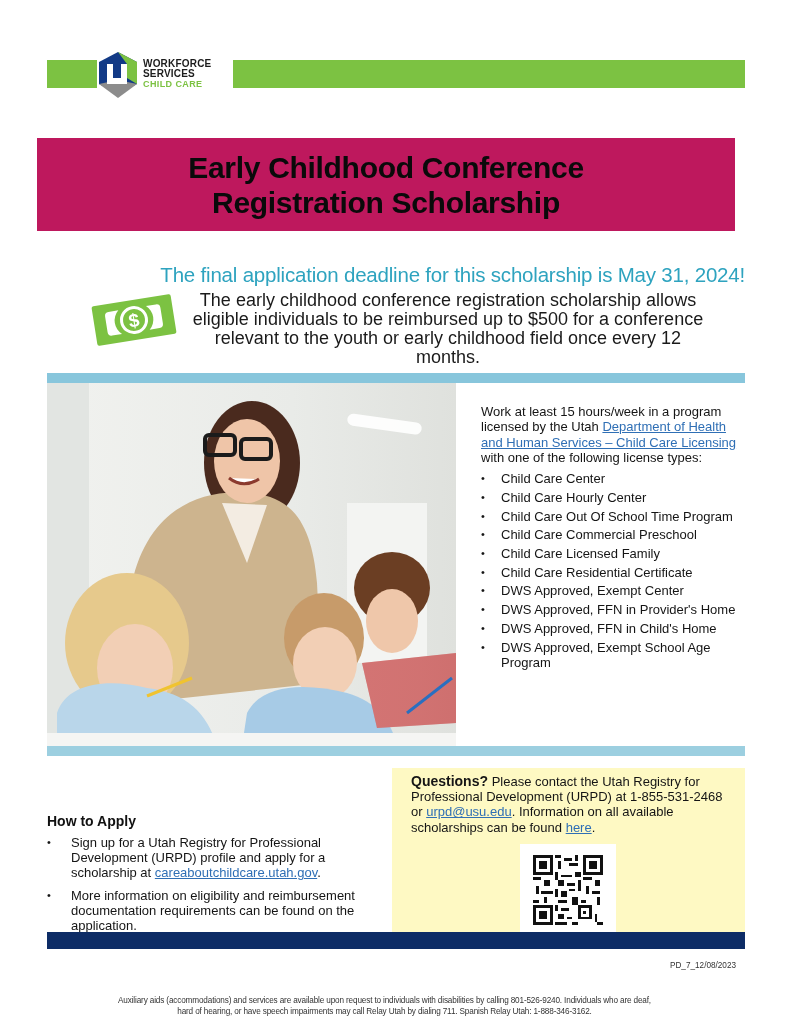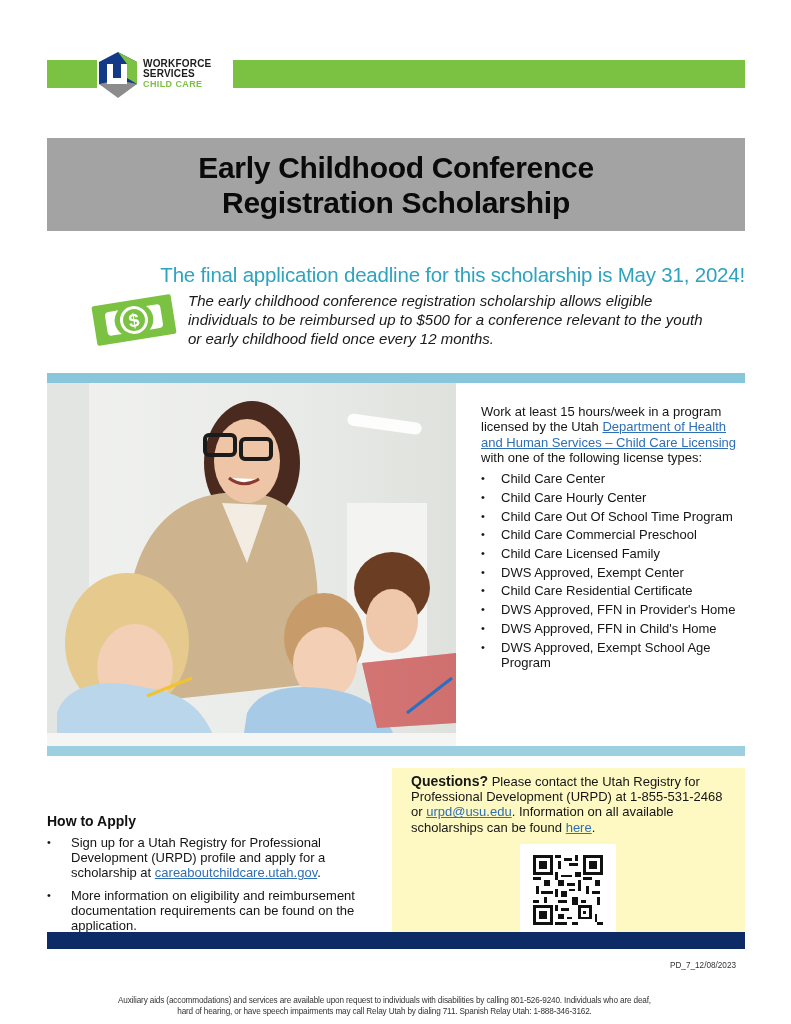--- a/index.html
+++ b/index.html
@@ -9,27 +9,27 @@
   
   .hdr-bar-left { position: absolute; left: 47px; top: 60px; width: 50px; height: 28px; background: #7cc242; }
   .hdr-bar-right { position: absolute; left: 233px; top: 60px; width: 512px; height: 28px; background: #7cc242; }
   .logo { position: absolute; left: 97px; top: 48px; width: 136px; height: 54px; background: #fff; }
   .logo-mark { position: absolute; left: 0; top: 2px; width: 42px; height: 50px; }
   .logo-text { position: absolute; left: 46px; top: 11px; line-height: 10px; }
   .logo-text .l1, .logo-text .l2 { font-family: "Liberation Sans", sans-serif; font-weight: 700; font-size: 10px; color: #1c1c1c; letter-spacing: 0.2px; }
   .logo-text .l3 { font-family: "Liberation Sans", sans-serif; font-weight: 700; font-size: 9px; color: #7cc242; letter-spacing: 0.4px; }
 
   
-  .title-band { position: absolute; left: 47px; top: 138px; width: 698px; height: 93px; background: #a3a3a3; display: flex; flex-direction: column; align-items: center; justify-content: center; }
+  .title-band { position: absolute; left: 37px; top: 138px; width: 698px; height: 93px; background: #be185d; display: flex; flex-direction: column; align-items: center; justify-content: center; }
   .title-band h1 { font-family: "Liberation Sans", sans-serif; font-weight: 700; font-size: 30px; line-height: 35px; text-align: center; color: #0a0a0a; letter-spacing: -0.3px; }
 
   .deadline { position: absolute; left: 47px; top: 249px; width: 698px; text-align: right; font-family: "Liberation Sans", sans-serif; font-weight: 400; font-size: 20.5px; color: #2ea3bf; letter-spacing: -0.2px; margin-top: 14px; }
 
   .money-icon { position: absolute; left: 88px; top: 290px; width: 92px; height: 60px; }
-  .intro { position: absolute; left: 188px; top: 291px; width: 520px; text-align: left; font-family: "Liberation Sans", sans-serif; font-style: italic; font-size: 15px; line-height: 19px; color: #1a1a1a; }
+  .intro { position: absolute; left: 188px; top: 291px; width: 520px; text-align: center; font-family: "Liberation Sans", sans-serif; font-size: 18px; line-height: 19px; color: #1a1a1a; }
 
   .blue-bar { position: absolute; left: 47px; top: 373px; width: 698px; height: 10px; background: #88c6dc; }
   .blue-bar.bottom { top: 746px; height: 10px; background: #9ccfe0; }
 
   
   .photo { position: absolute; left: 47px; top: 383px; width: 409px; height: 363px; overflow: hidden; background: linear-gradient(180deg, #eef0ee 0%, #e6e8e4 55%, #dcdcd6 100%); }
 
   
   .elig { position: absolute; left: 481px; top: 404px; width: 270px; }
   .elig h2 { font-family: "Liberation Sans", sans-serif; font-weight: 700; font-size: 14px; margin-bottom: 6px; color: #111; }
@@ -141,22 +141,22 @@
 </div>
 
 <div class="elig">
   <p><span>Work at least 15 hours/week in a program licensed by the Utah </span><a class="link">Department of Health and Human Services – Child Care Licensing</a><span> with one of the following license types:</span></p>
   <ul class="bul">
     <li>Child Care Center</li>
     <li>Child Care Hourly Center</li>
     <li>Child Care Out Of School Time Program</li>
     <li>Child Care Commercial Preschool</li>
     <li>Child Care Licensed Family</li>
+    <li>Child Care Residential Certificate</li>
     <li>DWS Approved, Exempt Center</li>
-    <li>Child Care Residential Certificate</li>
     <li>DWS Approved, FFN in Provider's Home</li>
     <li>DWS Approved, FFN in Child's Home</li>
     <li>DWS Approved, Exempt School Age Program</li>
   </ul>
 </div>
 
 <div class="blue-bar bottom"></div>
 
 <div class="howto">
   <h2>How to Apply</h2>

